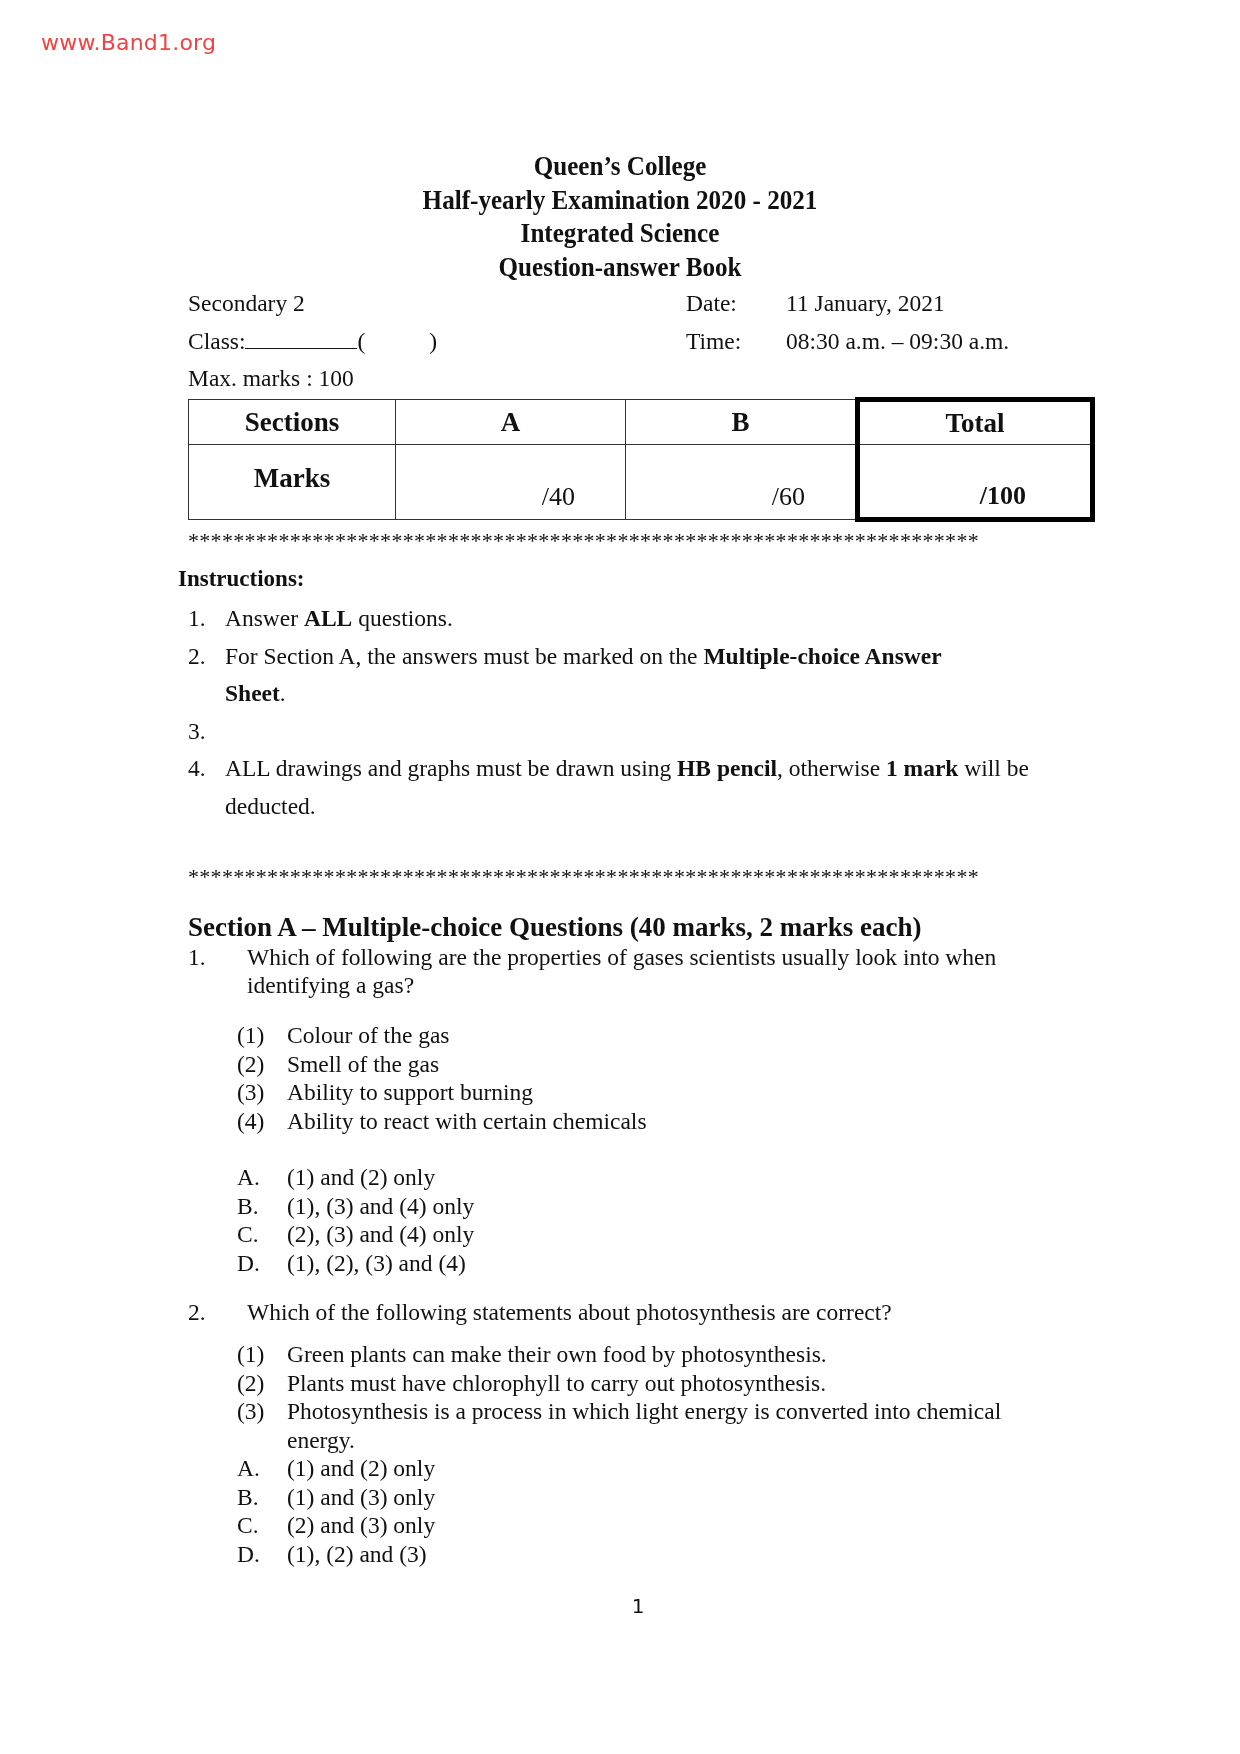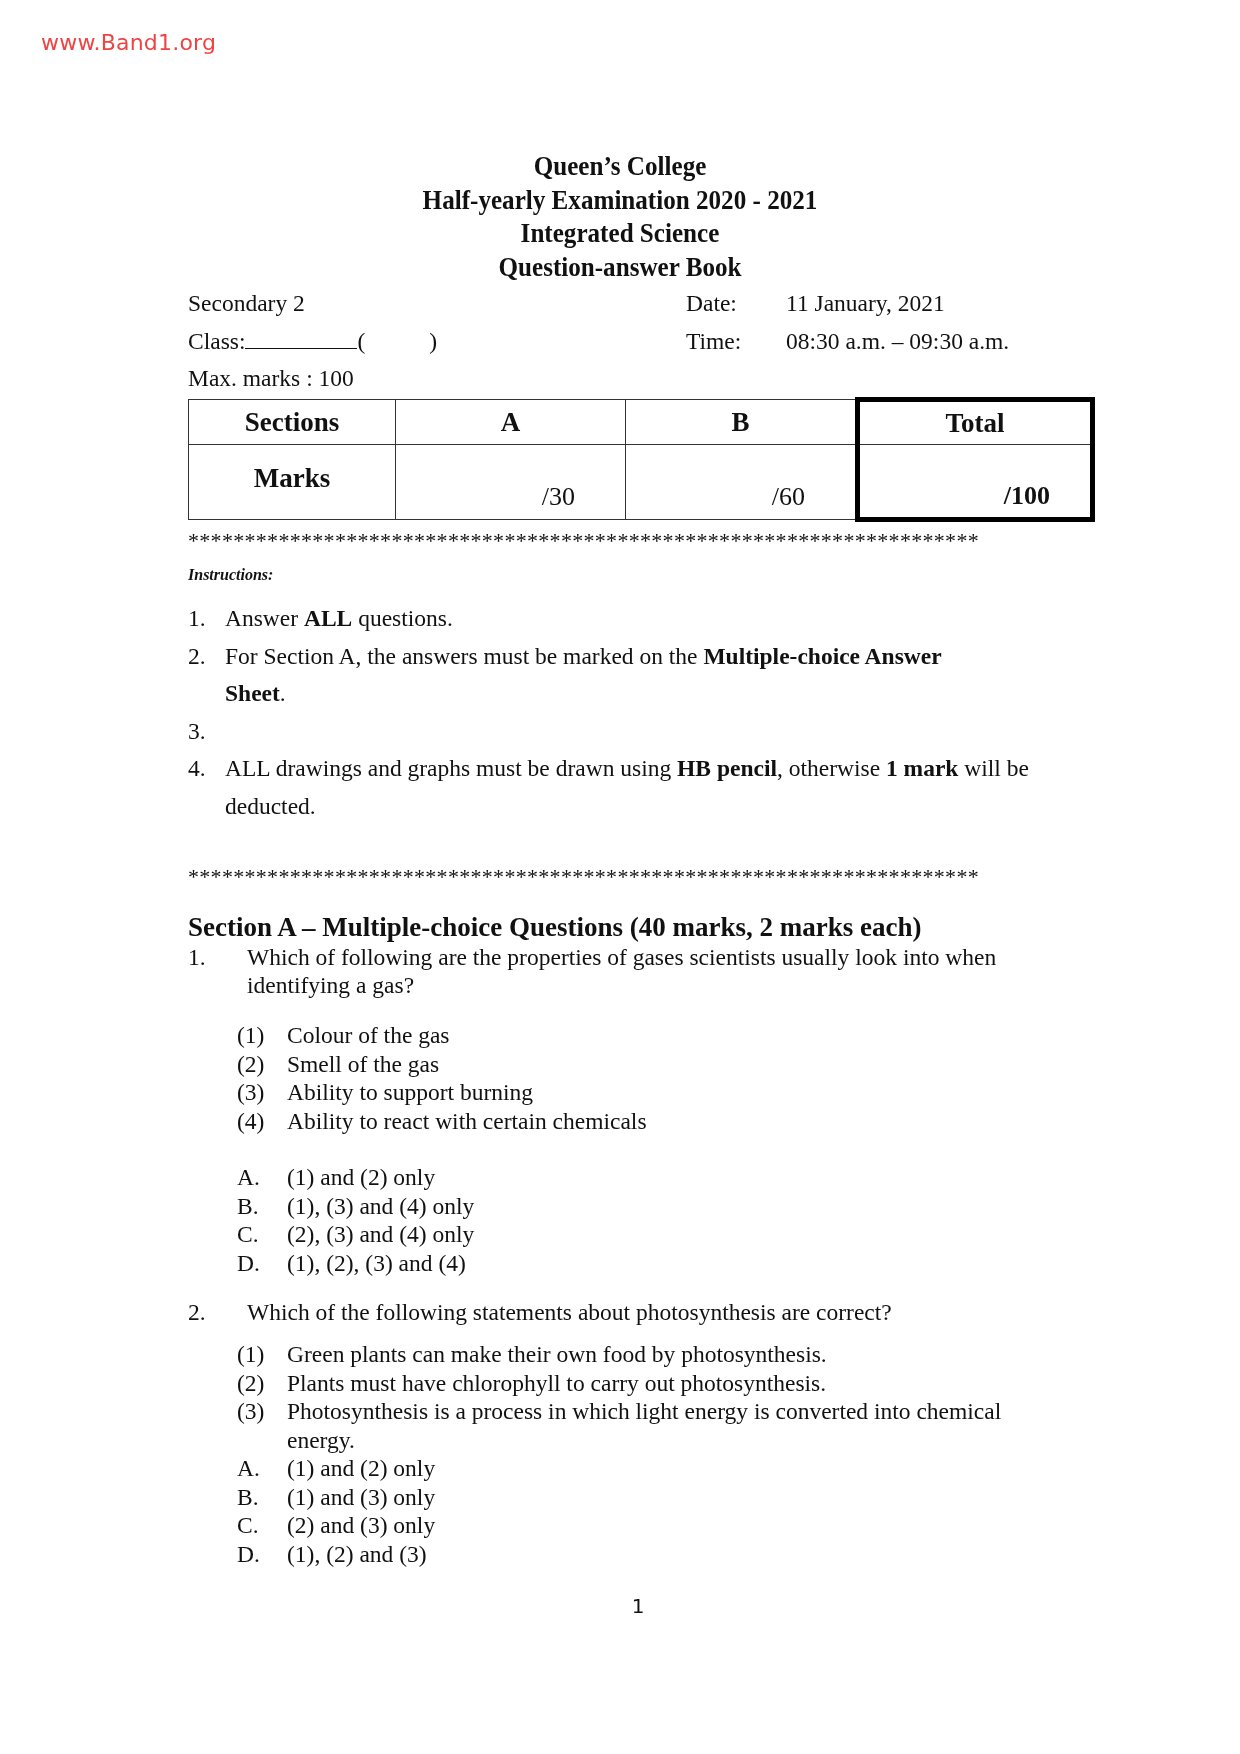--- a/index.html
+++ b/index.html
@@ -14,24 +14,24 @@
   .underline-blank { display: inline-block; width: 112px; border-bottom: 1.5px solid #111; height: 20px; vertical-align: baseline; }
   table.marks { position: absolute; left: 188px; top: 397px; border-collapse: collapse; }
   table.marks td { border: 1.5px solid #333; font-size: 27px; text-align: center; padding: 0; }
   table.marks tr.hdr td { height: 42px; font-weight: bold; }
   table.marks tr.row td { height: 72px; }
   table.marks td.total { border-left: 5px solid #000; border-right: 5px solid #000; }
   table.marks tr.hdr td.total { border-top: 5px solid #000; }
   table.marks tr.row td.total { border-bottom: 5px solid #000; }
   .c0 { width: 206px; } .c1 { width: 229px; } .c2 { width: 229px; } .c3 { width: 230px; }
   .cellval { display: block; text-align: right; padding-right: 50px; padding-top: 30px; font-size: 26px; }
-  .cellval.bold { font-weight: bold; padding-right: 40px; }
+  .cellval.bold { font-weight: bold; padding-right: 64px; }
   .marks-label { font-weight: bold; display: block; margin-top: -8px; }
   .stars { position: absolute; left: 188px; font-size: 22px; letter-spacing: 0.3px; white-space: nowrap; overflow: hidden; width: 860px; }
-  .instr-title { position: absolute; left: 188px; top: 566px; font-weight: bold; font-size: 16px; font-style: italic; }
+  .instr-title { position: absolute; left: 178px; top: 566px; font-weight: bold; font-size: 23px; }
   .instr { position: absolute; left: 188px; width: 900px; font-size: 23.5px; line-height: 37.5px; }
   .instr-item { display: flex; }
   .instr-item .num { width: 37px; flex: none; }
   .section-title { position: absolute; left: 188px; top: 912px; font-weight: bold; font-size: 27px; }
   .q { position: absolute; left: 188px; width: 900px; font-size: 23.5px; }
   .q .qline { display: flex; line-height: 28px; }
   .q .qnum { width: 59px; flex: none; }
   .opts { margin-left: 49px; line-height: 28.5px; }
   .opt { display: flex; }
   .opt .k { width: 50px; flex: none; }
@@ -65,21 +65,21 @@
     <td class="c0">Sections</td>
     <td class="c1">A</td>
     <td class="c2">B</td>
     <td class="c3 total">Total</td>
   </tr>
   <tr class="row">
     <td class="c0">
           <span class="marks-label">Marks</span>
         </td>
     <td class="c1">
-          <span class="cellval">/30</span>
+          <span class="cellval">/40</span>
         </td>
     <td class="c2">
           <span class="cellval">/60</span>
         </td>
     <td class="c3 total">
           <span class="cellval bold">/100</span>
         </td>
   </tr>
 </tbody>
   </table>

